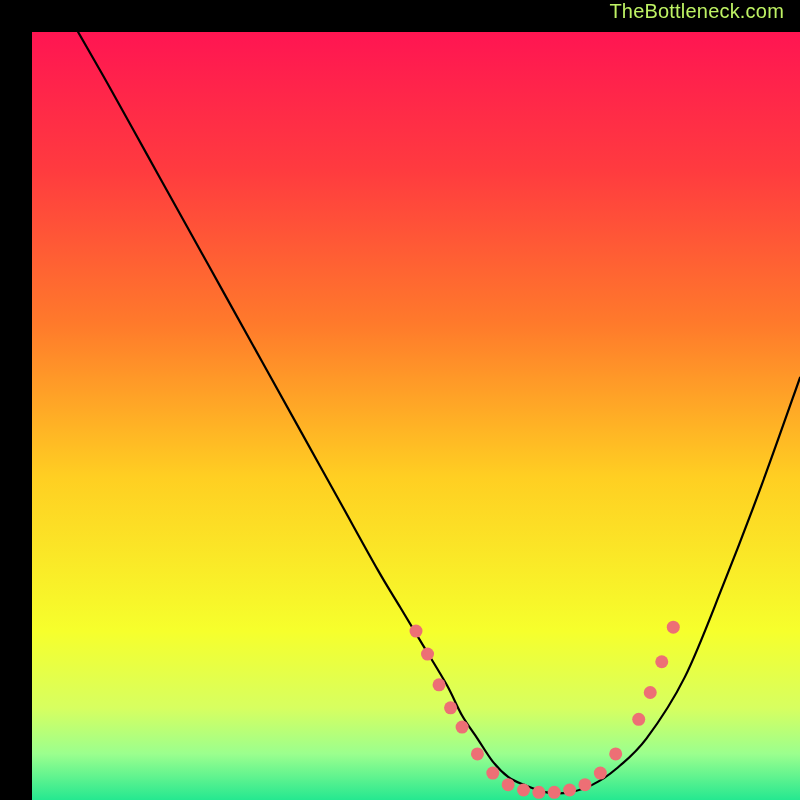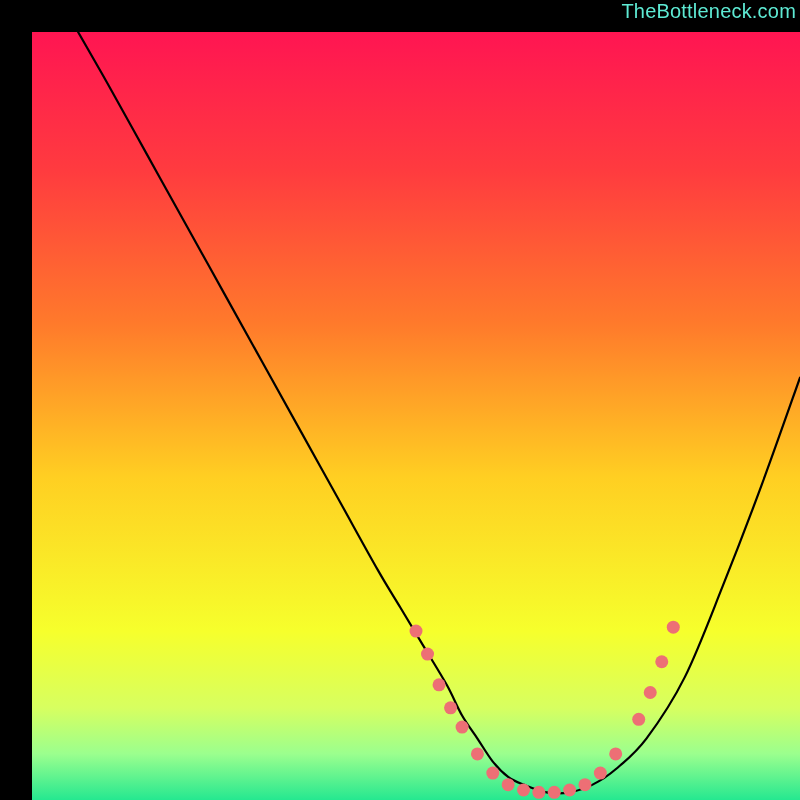--- a/index.html
+++ b/index.html
@@ -22,22 +22,22 @@
   .plot {
     position: absolute;
     left: 16px;
     top: 16px;
     width: 768px;
     height: 768px;
   }
   .watermark {
     position: absolute;
     top: 0px;
-    right: 4px;
-    color: #5eead4;
+    right: 16px;
+    color: #bef264;
     font-size: 20px;
     letter-spacing: 0.2px;
     font-weight: 500;
     user-select: none;
   }
 </style>
 </head>
 <body>
 
 <div class="frame">

